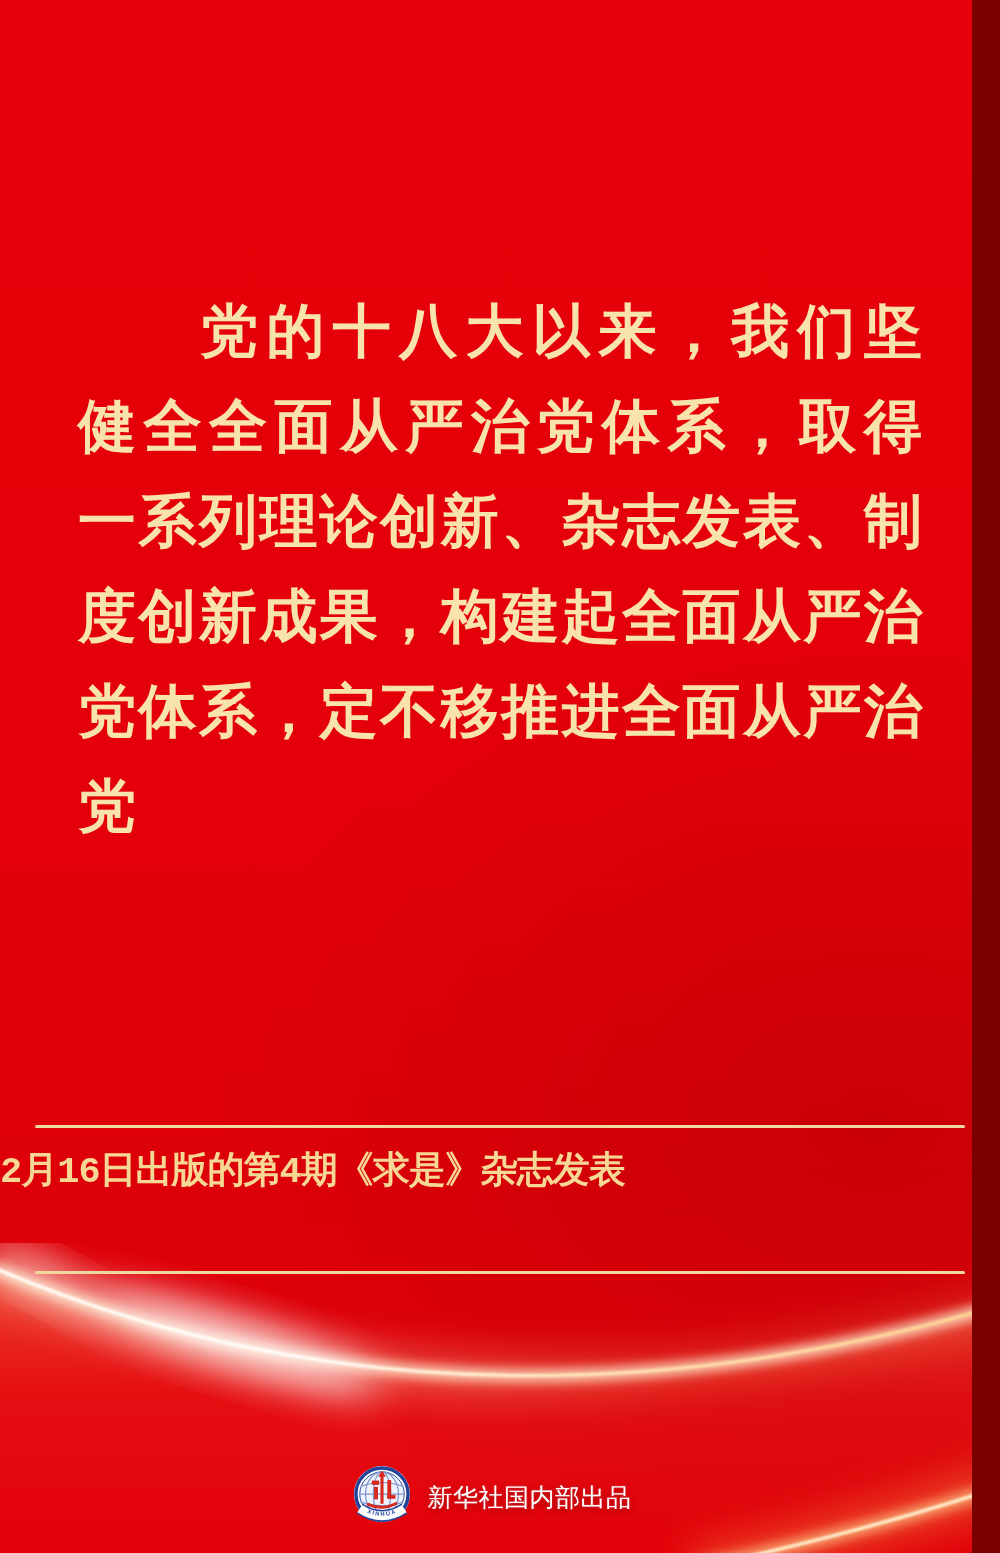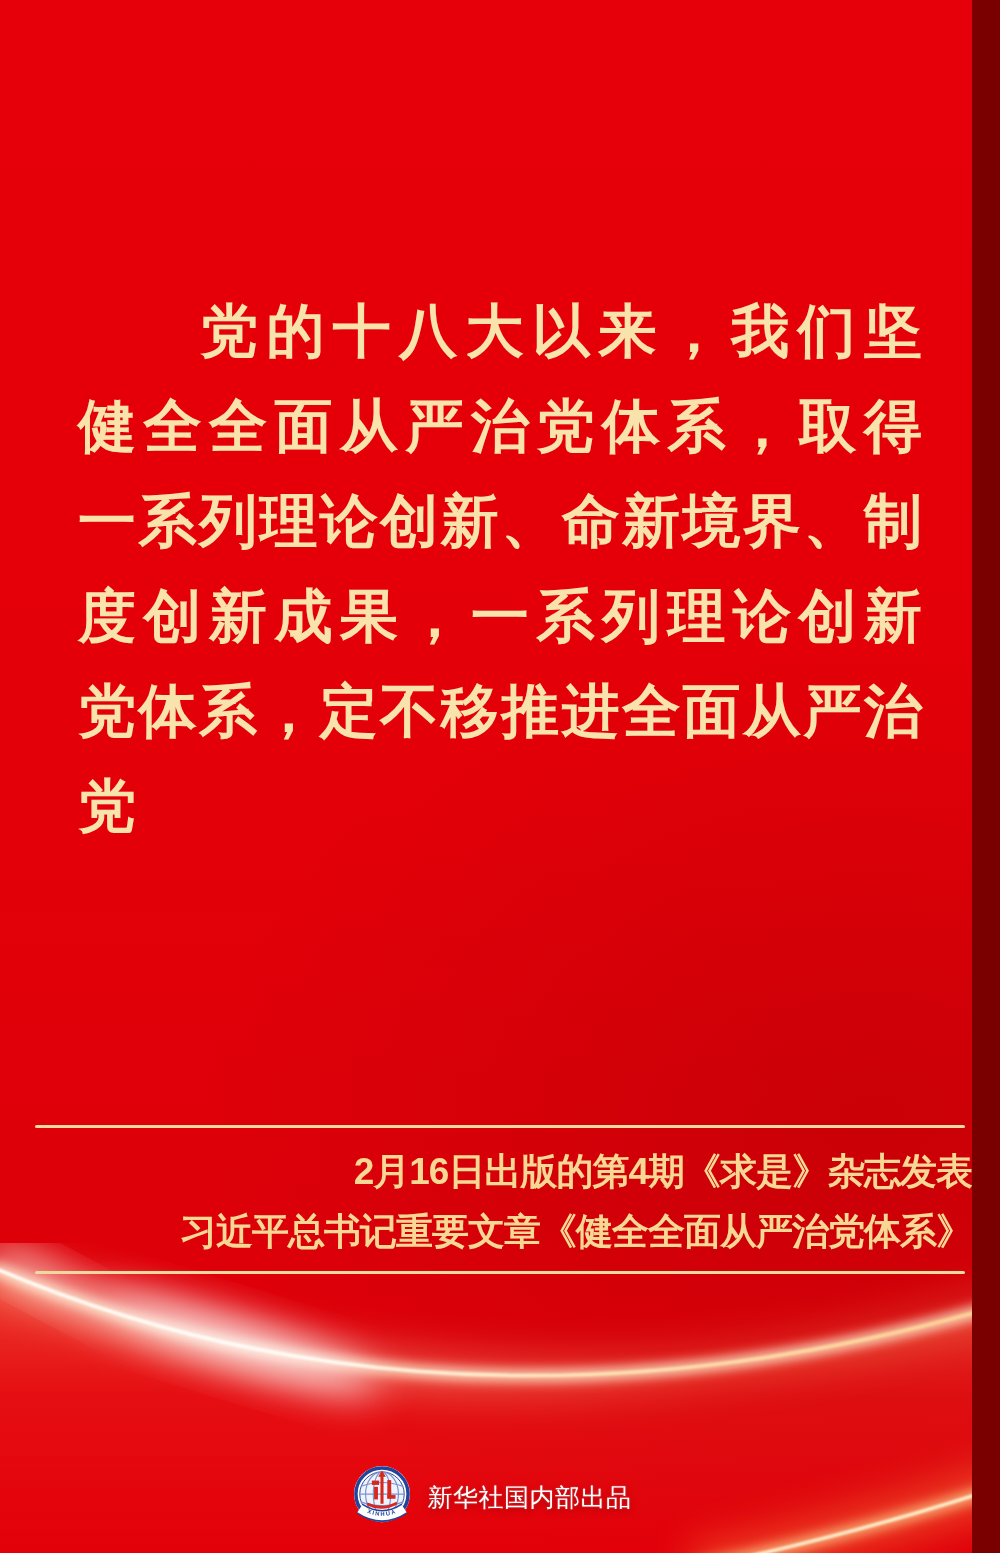--- a/index.html
+++ b/index.html
@@ -16,23 +16,23 @@
     color:#f9e3ac;font-family:"Liberation Serif","DejaVu Serif",serif;
     font-weight:700;font-size:58px;line-height:95px;
   }
   .quote-line{text-align:justify;text-align-last:justify;}
   .quote-line.first{padding-left:122px;}
   .quote-line.last{text-align-last:left;}
   .rule{position:absolute;left:35px;width:930px;height:3px;background:#eeda9e;z-index:2;border-radius:2px;}
   .rule.top{top:1125px;}
   .rule.bottom{top:1271px;}
   .attribution{
-    position:absolute;left:0;right:0;top:1142px;z-index:2;text-align:right;
+    position:absolute;left:0;right:0;top:1142px;z-index:2;text-align:left;
     color:#f6d794;font-weight:700;font-size:37px;line-height:60px;letter-spacing:-1px;
-    font-family:Liberation Sans, sans-serif;
+    font-family:Liberation Mono, monospace;
   }
   .attr-line{white-space:nowrap;}
   .footer{
     position:absolute;left:0;right:0;top:1464px;height:66px;z-index:2;
     display:flex;align-items:center;justify-content:center;gap:17px;transform:translateX(6px);
   }
   .logo{width:58px;height:64px;display:block;}
   .credit{
     color:#ffffff;font-size:25px;letter-spacing:0.5px;font-weight:400;
     text-shadow:0 2px 6px rgba(130,0,0,0.7), 0 0 2px rgba(255,255,255,0.35);
@@ -83,29 +83,28 @@
     <ellipse cx="45" cy="36" rx="70" ry="15" fill="#ffffff" opacity="0.55" filter="url(#b24)" transform="rotate(28 45 36)"></ellipse>
 
     <path d="M 692 326 Q 870 288 1012 240" fill="none" stroke="rgba(255,150,70,0.45)" stroke-width="40" filter="url(#b24)"></path>
     <path d="M 692 326 Q 870 288 1012 240" fill="none" stroke="rgba(255,205,140,0.75)" stroke-width="13" filter="url(#b6)"></path>
     <path d="M 692 326 Q 870 288 1012 240" fill="none" stroke="#ffeecb" stroke-width="3.5" filter="url(#b2)"></path>
   </svg>
 
   <div class="quote">
     <div class="quote-line first">党的十八大以来，我们坚</div>
     <div class="quote-line">健全全面从严治党体系，取得</div>
-    <div class="quote-line">一系列理论创新、命新境界、制</div>
-    <div class="quote-line">度创新成果，一系列理论创新</div>
+    <div class="quote-line">一系列理论创新、杂志发表、制</div>
+    <div class="quote-line">度创新成果，构建起全面从严治</div>
     <div class="quote-line">党体系，定不移推进全面从严治党</div>
   </div>
 
   <div class="rule top"></div>
   <div class="attribution">
     <div class="attr-line">2月16日出版的第4期《求是》杂志发表</div>
-    <div class="attr-line">习近平总书记重要文章《健全全面从严治党体系》</div>
   </div>
   <div class="rule bottom"></div>
 
   <div class="footer">
     <svg class="logo" viewBox="0 0 60 66" aria-hidden="true">
       <circle cx="30" cy="30" r="29" fill="#ffffff"></circle>
       <circle cx="30" cy="30" r="27" fill="#ffffff" stroke="#24449c" stroke-width="3.6"></circle>
       <circle cx="30" cy="30" r="23" fill="#eef3fd" stroke="#24449c" stroke-width="1"></circle>
       <g fill="none" stroke="#7d93cd" stroke-width="1.2">
         <ellipse cx="30" cy="30" rx="9" ry="23"></ellipse>

